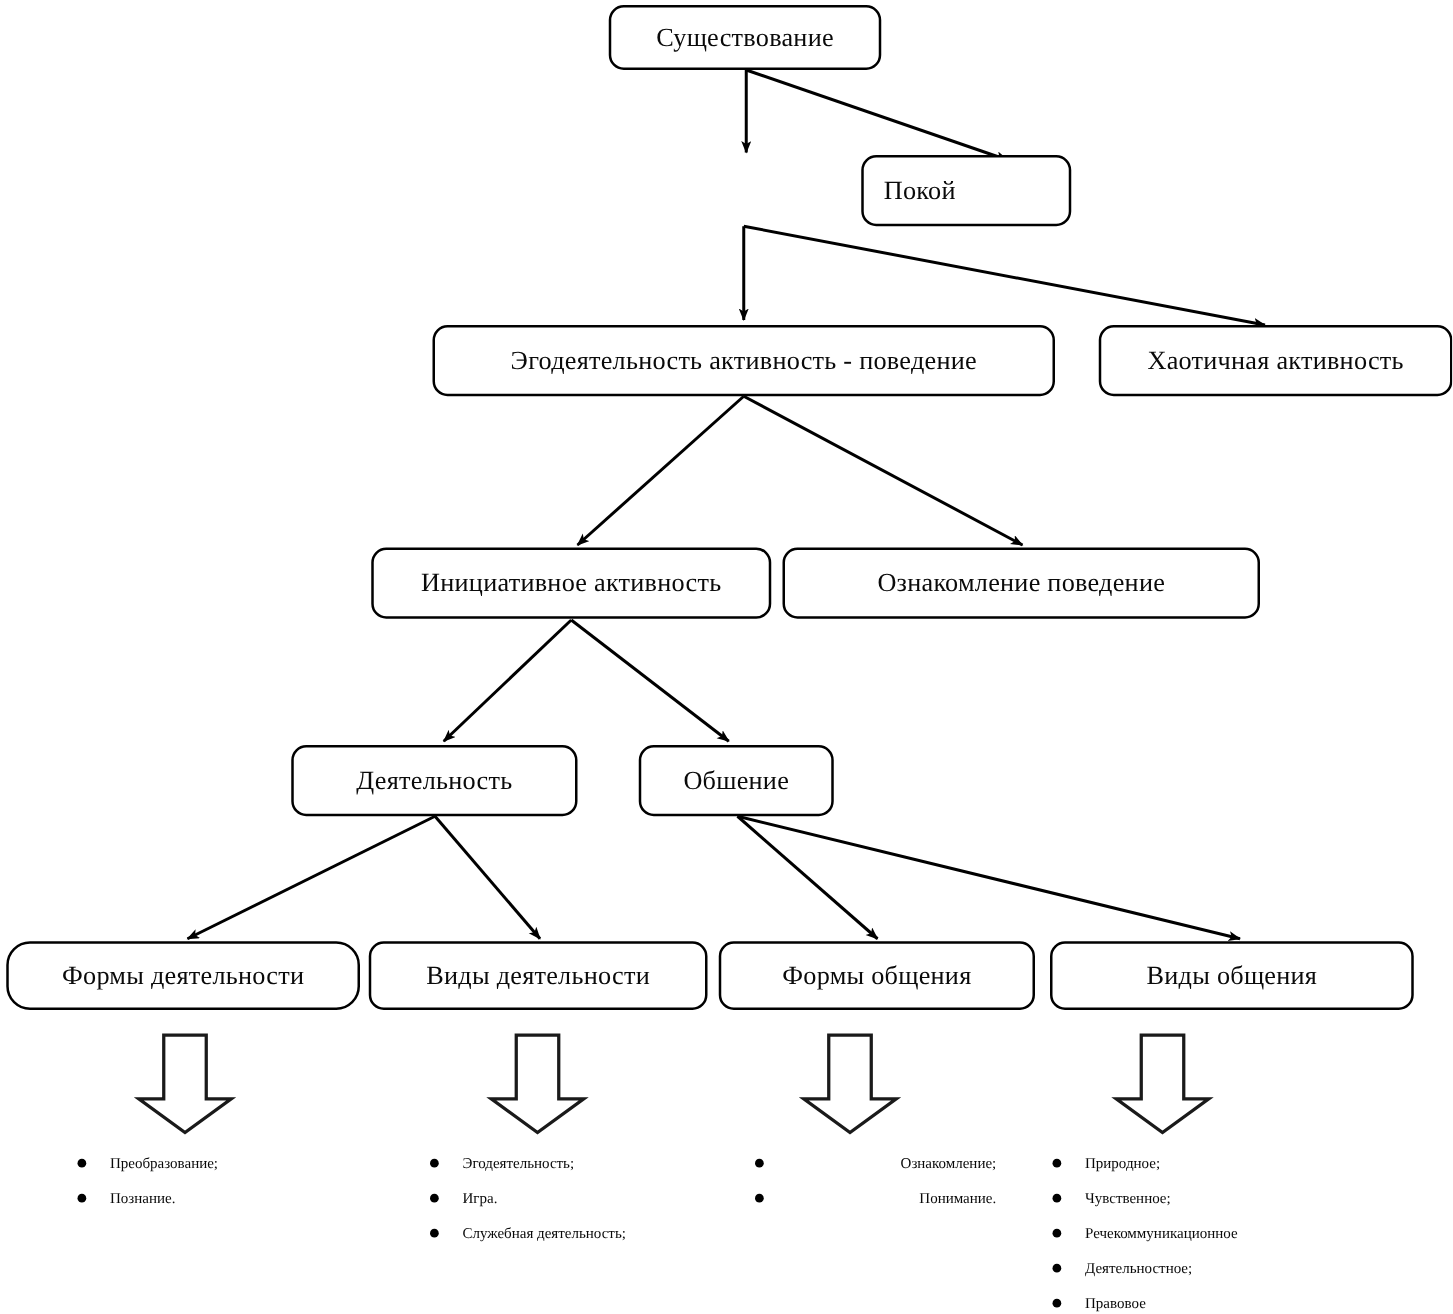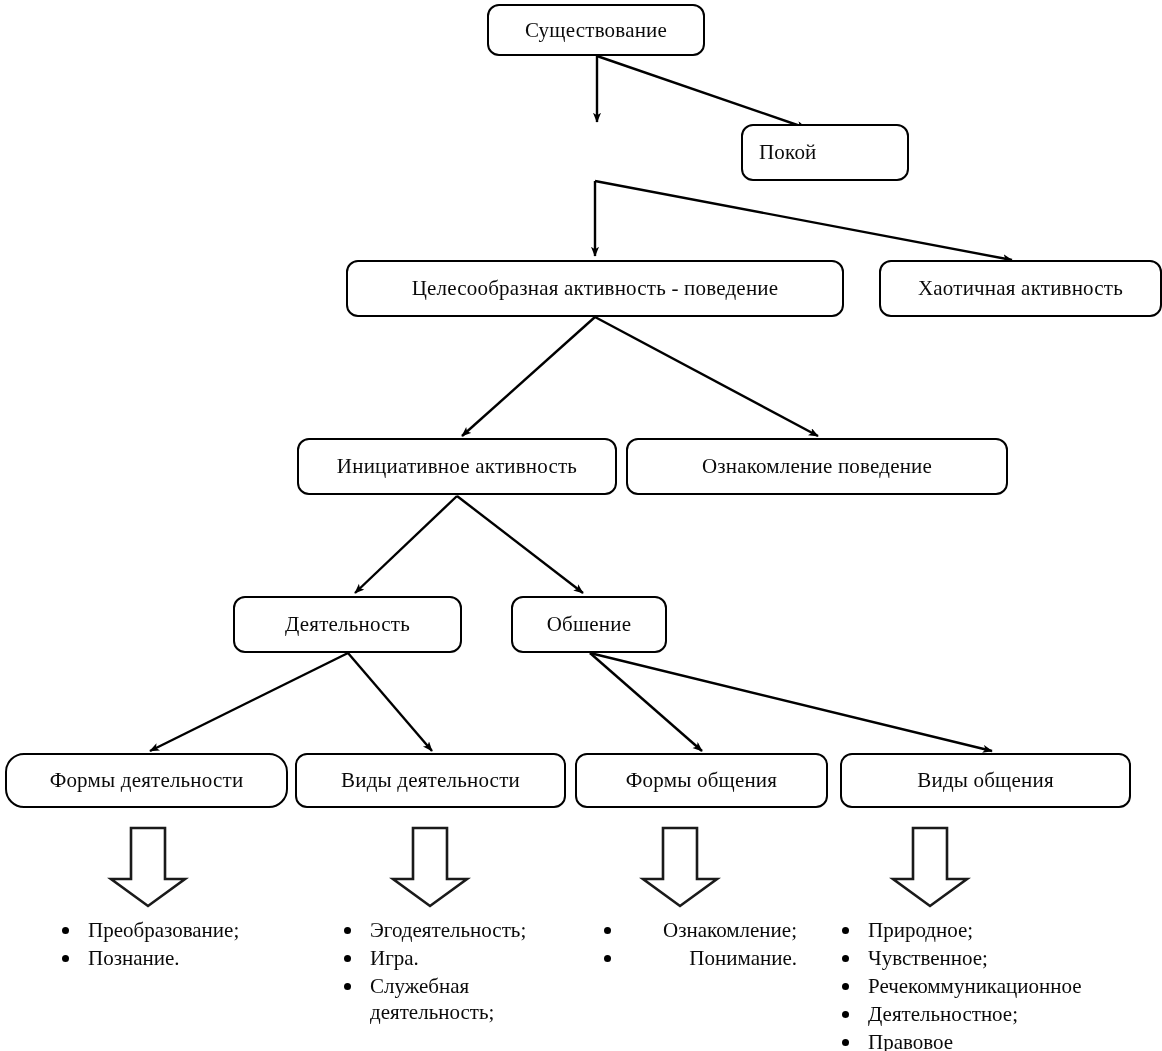--- a/index.html
+++ b/index.html
@@ -38,21 +38,21 @@
     color: #0a0a0a;
     letter-spacing: 0.2px;
     white-space: nowrap;
     z-index: 3;
   }
   .node-box.center { justify-content: center; padding-left: 0; }
   .bullet-list {
     position: absolute;
     z-index: 3;
     font-family: "Liberation Serif", "DejaVu Serif", serif;
-    font-size: 21px;
+    font-size: 12px;
     color: #0a0a0a;
     line-height: 26px;
   }
   .bullet-list ul {
     margin: 0;
     padding: 0 0 0 22px;
     list-style: none;
   }
   .bullet-list li {
     position: relative;
@@ -103,26 +103,26 @@
       <path d="M413,828 L447,828 L447,879 L467,879 L430,906 L393,879 L413,879 Z"></path>
       <path d="M663,828 L697,828 L697,879 L717,879 L680,906 L643,879 L663,879 Z"></path>
       <path d="M913,828 L947,828 L947,879 L967,879 L930,906 L893,879 L913,879 Z"></path>
     </g>
   </svg>
 
   <div class="node-box center" style="left:487px; top:4px; width:218px; height:52px;">
     <span>Существование</span>
   </div>
 
-  <div class="node-box" style="left:741px; top:124px; width:168px; height:57px;">
+  <div class="node-box" style="left:689px; top:124px; width:168px; height:57px;">
     <span>Покой</span>
   </div>
 
   <div class="node-box center" style="left:346px; top:260px; width:498px; height:57px;">
-    <span>Целесообразная активность - поведение</span>
+    <span>Эгодеятельность активность - поведение</span>
   </div>
   <div class="node-box center" style="left:879px; top:260px; width:283px; height:57px;">
     <span>Хаотичная активность</span>
   </div>
 
   <div class="node-box center" style="left:297px; top:438px; width:320px; height:57px;">
     <span>Инициативное активность</span>
   </div>
   <div class="node-box center" style="left:626px; top:438px; width:382px; height:57px;">
     <span>Ознакомление поведение</span>

